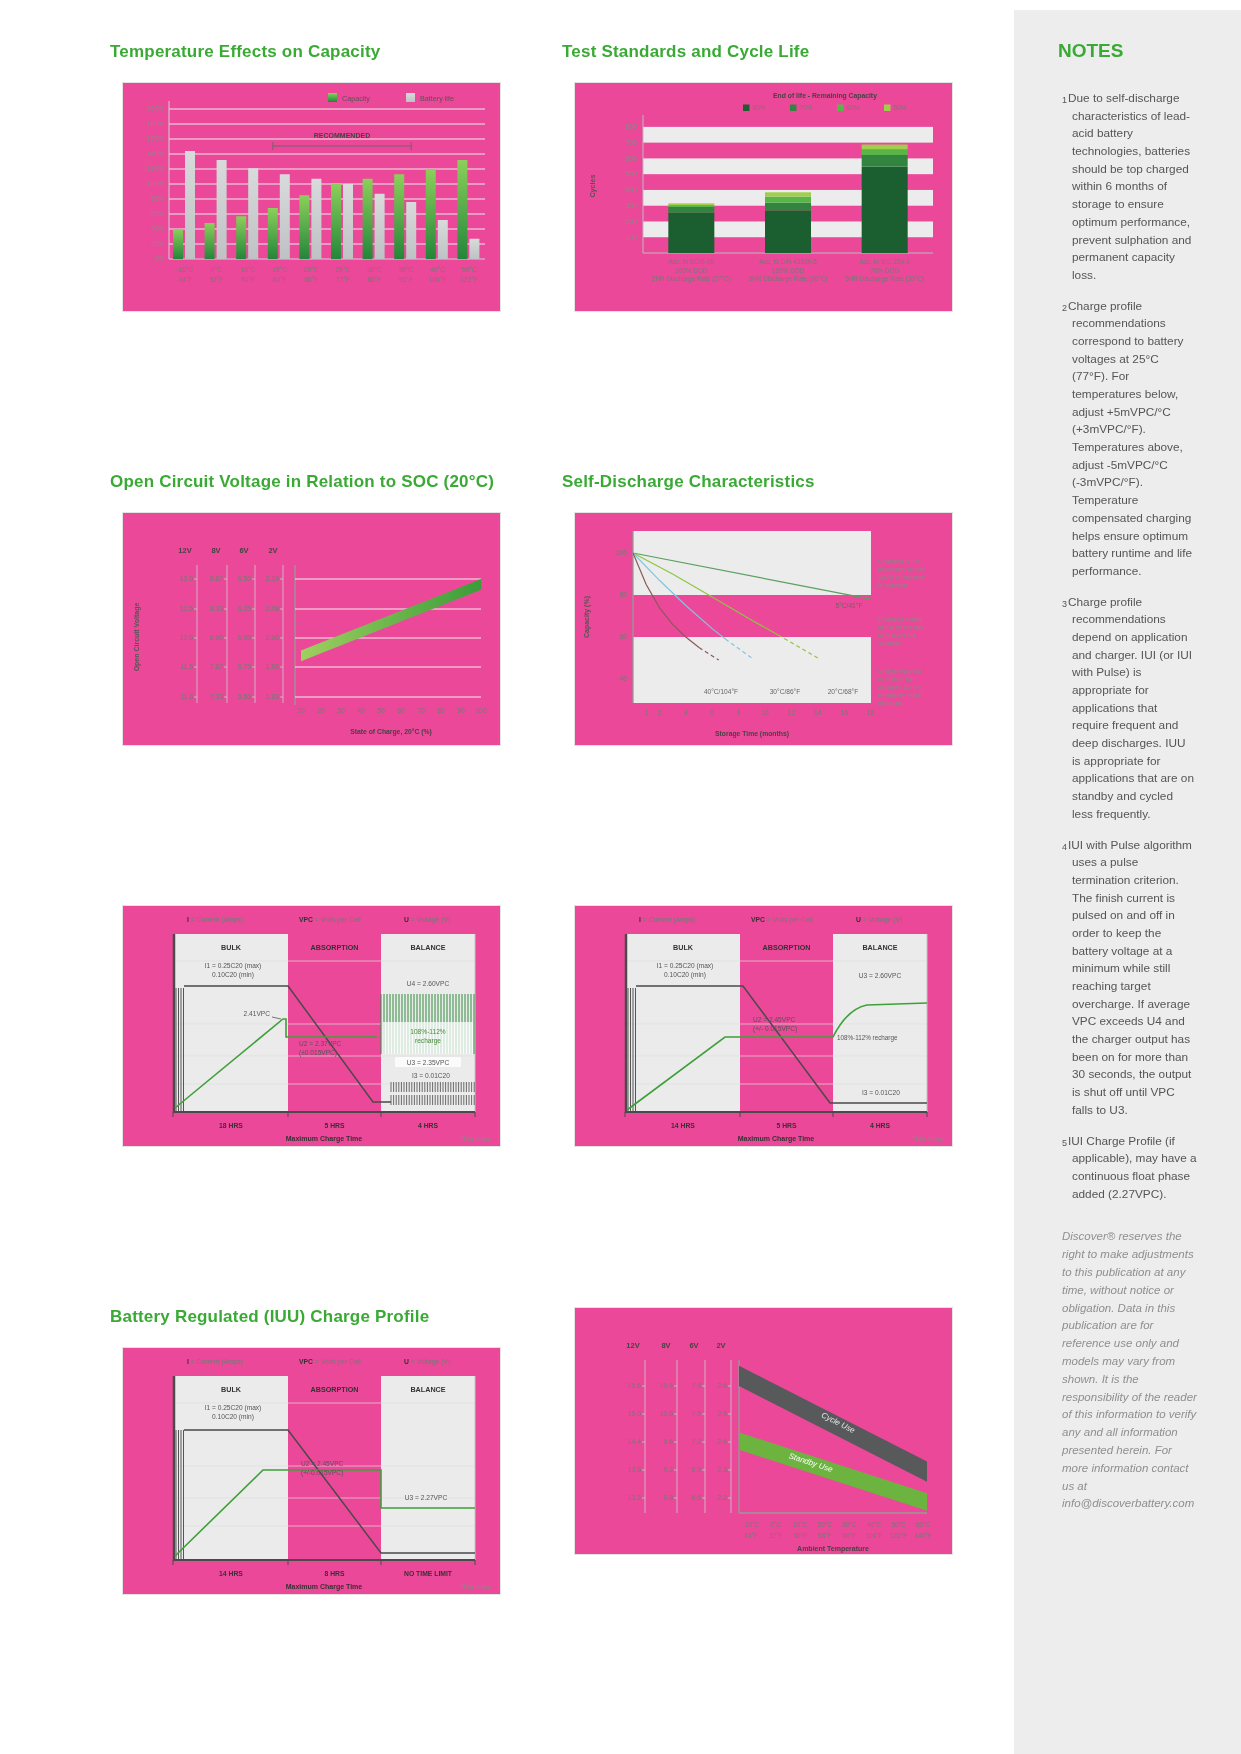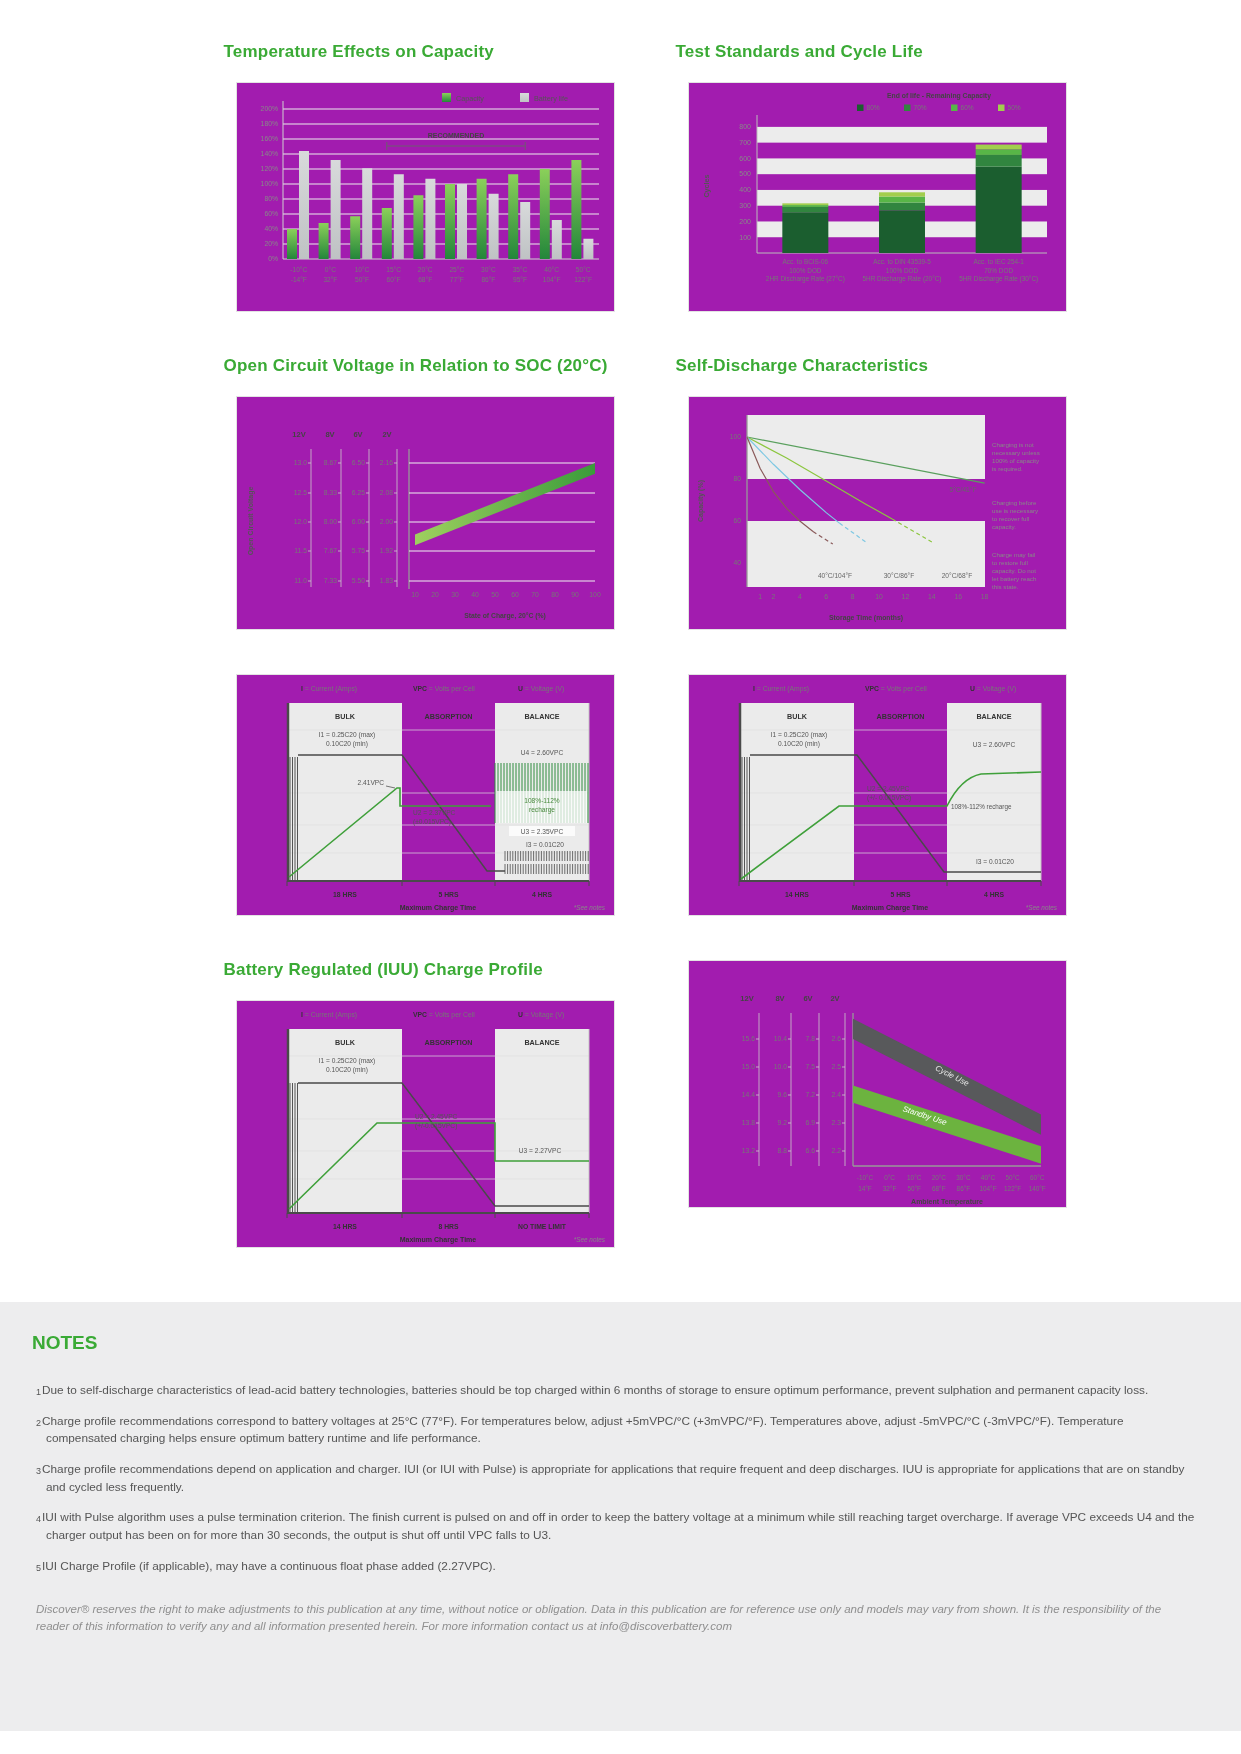--- a/index.html
+++ b/index.html
@@ -1,23 +1,23 @@
 <!DOCTYPE html>
 <html><head>
 <meta charset="utf-8">
 <style>
   html,body{margin:0;padding:0;background:#fff;}
   body{font-family:"Liberation Sans",sans-serif;}
-  .page{width:1241px;min-height:1754px;background:#fff;display:flex;flex-direction:column;align-items:center;}
+  .page{width:1241px;min-height:1754px;background:#fff;display:flex;flex-direction:row;}
   .charts-grid{display:grid;grid-template-columns:452px 452px;padding:42px 0 0 110px;}
   .chart-block{margin-bottom:44px;}
   .chart-title{color:#3aaa35;font-size:17px;font-weight:bold;margin:0 0 20px 0;letter-spacing:.2px;}
-  .panel{width:377px;margin-left:12px;background:#a21caf;border:1px solid #e3e3e3;}
+  .panel{width:377px;margin-left:12px;background:#ec4899;border:1px solid #e3e3e3;}
   .panel svg{display:block;font-family:"Liberation Sans",sans-serif;}
-  .notes-section{background:#ededee;padding:30px 40px 24px 32px;margin-top:10px;flex:1;}
+  .notes-section{background:#ededee;padding:30px 40px 24px 44px;margin-top:10px;flex:1;}
   .notes-heading{color:#3aaa35;font-size:19px;font-weight:bold;margin:0 0 28px 0;}
   .notes-list{list-style:none;margin:0;padding:0 4px;}
   .note-item{font-size:11.8px;color:#555;line-height:1.5;margin-bottom:13px;padding-left:10px;text-indent:-10px;max-width:1160px;}
   .note-num{font-size:9px;color:#555;vertical-align:-1px;margin-right:1px;}
   .disclaimer{font-style:italic;color:#8f8f8f;font-size:11.5px;line-height:1.55;margin:25px 0 0 4px;max-width:1155px;}
   .footer-bar{height:23px;background:#3aaa35;}
 </style>
 </head>
 <body>
 

